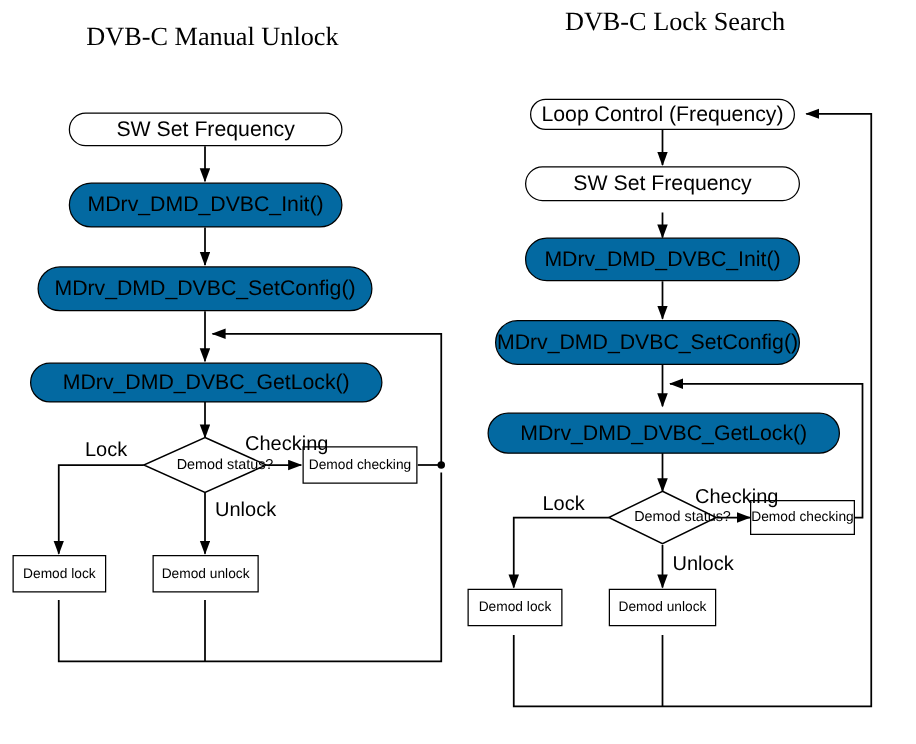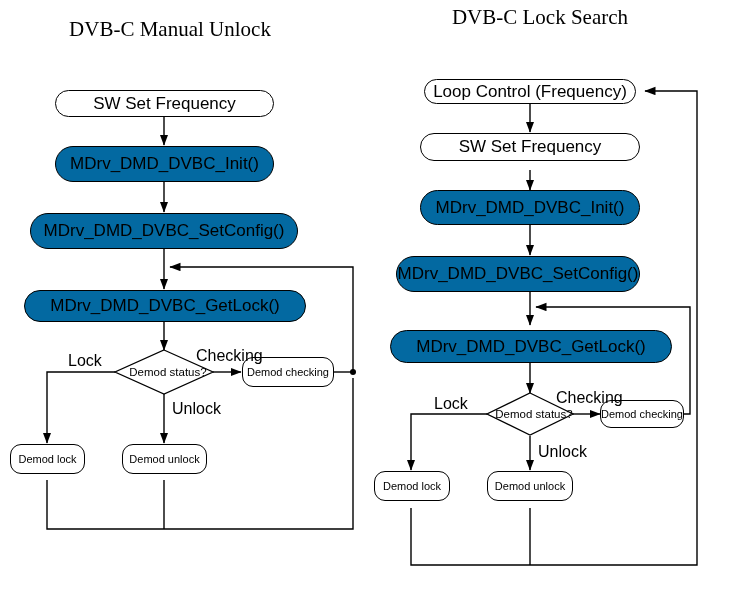--- a/index.html
+++ b/index.html
@@ -37,36 +37,36 @@
     display: flex;
     align-items: center;
     justify-content: center;
     text-align: center;
     font-size: 17px;
     color: #000;
     border: 1px solid #000;
     background: #ffffff;
   }
   .stadium { border-radius: 999px; }
-  .rounded { border-radius: 11px; }
+  .rounded { border-radius: 0; }
   .filled { background: #0369a1; }
   .small { font-size: 11px; }
 
   .diamond-wrap {
     position: absolute;
   }
   .diamond-shape {
     position: absolute;
     left: 0; top: 0;
     width: 100%;
     height: 100%;
   }
   .diamond-label {
     position: absolute;
-    left: 4px; top: 0;
+    left: 16px; top: 0;
     width: 100%;
     height: 100%;
     display: flex;
     align-items: center;
     justify-content: center;
     font-size: 11.5px;
     color: #000;
     text-align: right;
   }
 

